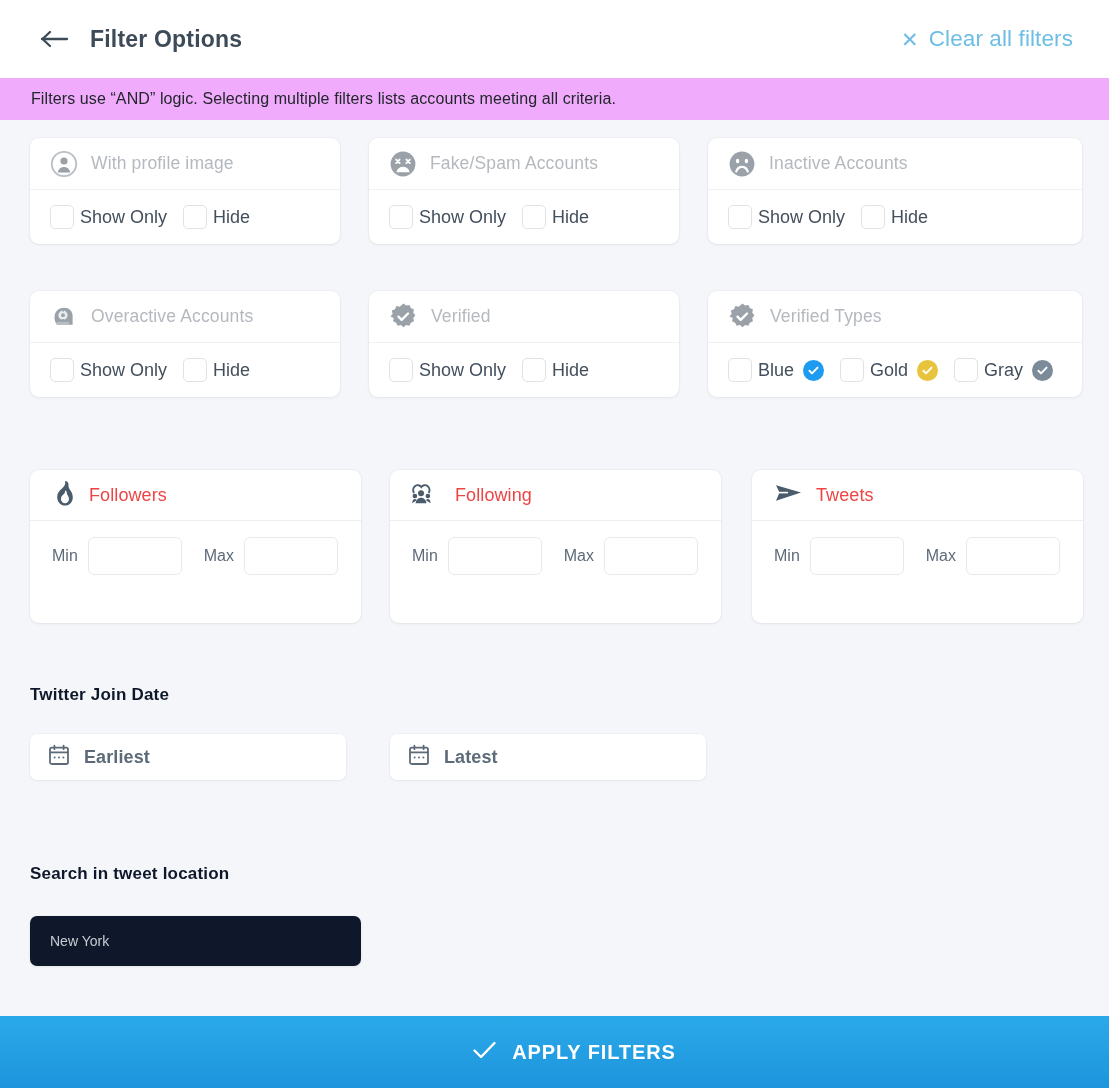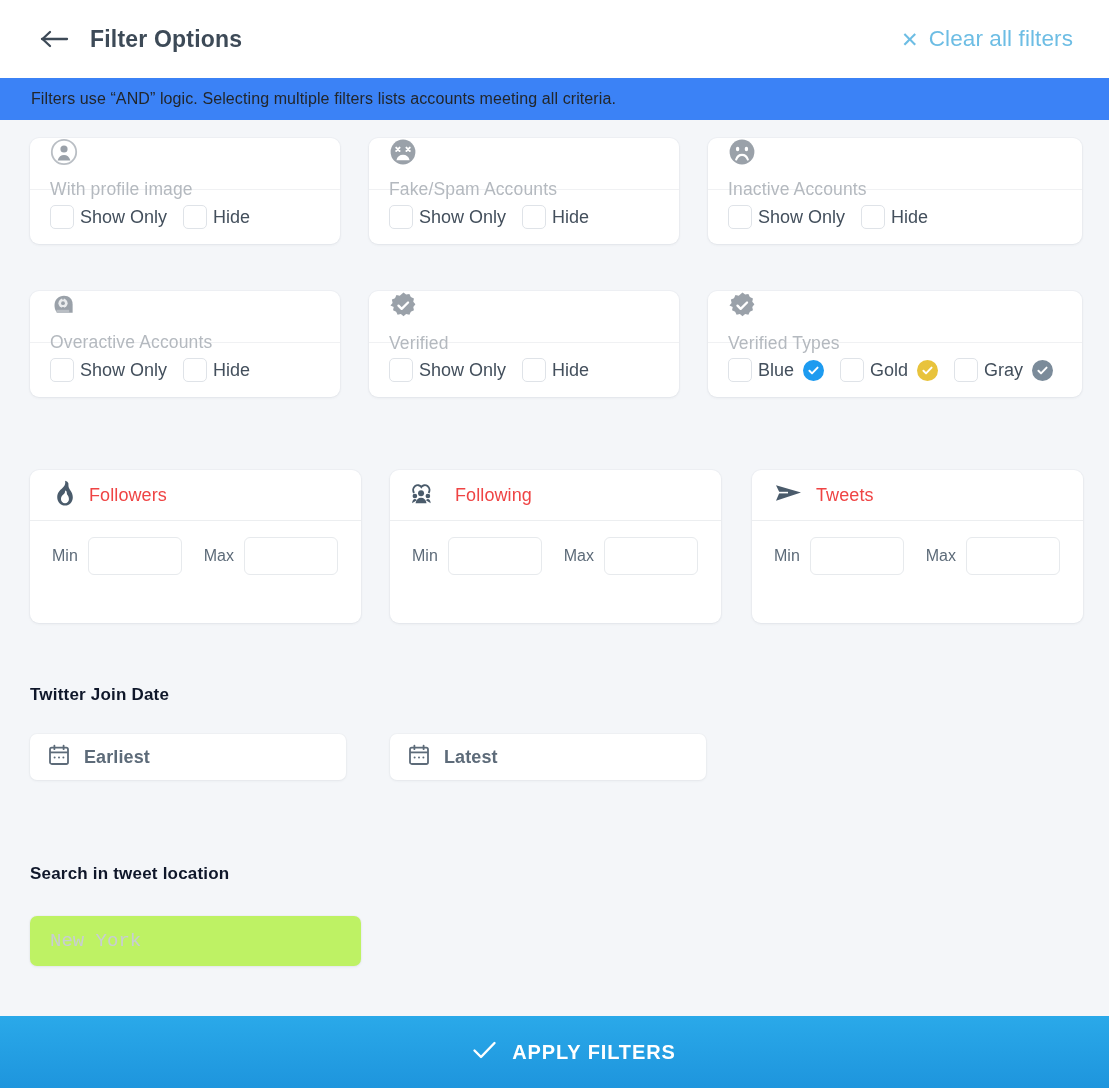--- a/index.html
+++ b/index.html
@@ -49,21 +49,21 @@
     font-size: 21px;
     line-height: 1;
     font-weight: 400;
     color: #6dbde4;
     display: block;
   }
 
   
   .notice {
     height: 42px;
-    background: #3b82f6;
+    background: #f0abfc;
     display: flex;
     align-items: center;
     padding-left: 31px;
     font-size: 16px;
     color: #22262b;
     letter-spacing: .1px;
   }
 
   
   .main {
@@ -73,25 +73,25 @@
   }
 
   .card {
     position: absolute;
     background: #ffffff;
     border-radius: 9px;
     box-shadow: 0 1px 3px rgba(40,55,75,.07), 0 0 0 1px rgba(40,55,75,.025);
   }
   .card-head {
     display: flex;
+    align-items: center;
     gap: 13px;
     padding: 0 20px;
     height: 52px;
     border-bottom: 1px solid #f0f1f3;
-    flex-direction: column;
   }
   .card-head .ic { flex: 0 0 auto; display: flex; align-items: center; }
   .card-title {
     font-size: 17.5px;
     color: #b4b9bf;
     letter-spacing: .15px;
     white-space: nowrap;
   }
   .card-body {
     display: flex;
@@ -190,27 +190,27 @@
   .date-text {
     font-size: 18px;
     font-weight: 700;
     color: #5d6b79;
     letter-spacing: .1px;
   }
 
   .loc-input {
     position: absolute;
     height: 50px;
-    background: #bef264;
+    background: #0f172a;
     border: none;
     border-radius: 7px;
     box-shadow: 0 1px 3px rgba(40,55,75,.06), 0 0 0 1px rgba(40,55,75,.02);
     padding: 0 20px;
-    font-family: Liberation Mono, monospace;
-    font-size: 19px;
+    font-family: Liberation Sans, sans-serif;
+    font-size: 14px;
     color: #5d6b79;
     outline: none;
   }
   .loc-input::placeholder { color: #c8cdd3; }
 
   
   .apply-bar {
     position: absolute;
     left: 0; bottom: 0;
     width: 1109px;

